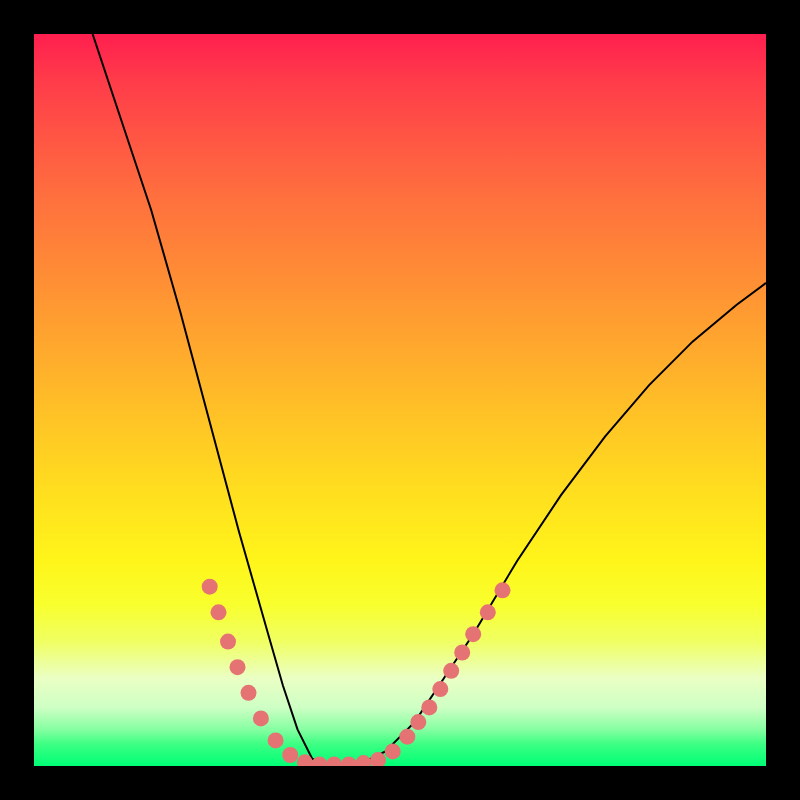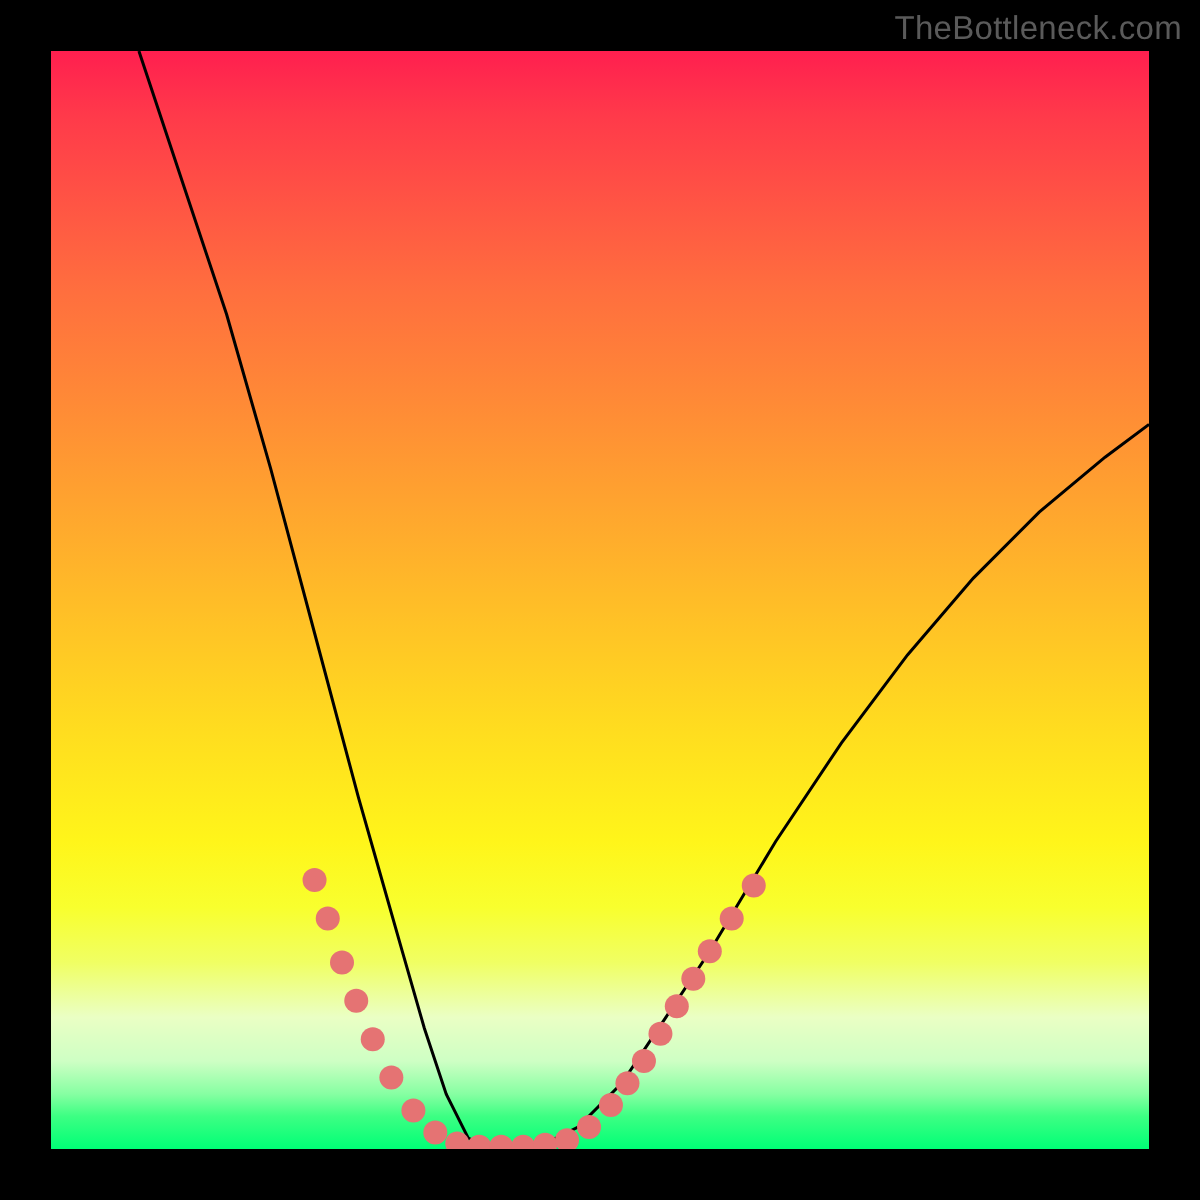--- a/index.html
+++ b/index.html
@@ -59,21 +59,20 @@
   }
   svg.curve {
     position: absolute;
     inset: 0;
   }
 </style>
 </head>
 <body>
 
 <div class="frame">
-  <div class="watermark">TheBottleneck.com</div>
 
   <div class="plot">
     <div class="gradient"></div>
     <svg class="curve" viewBox="0 0 732 732" preserveAspectRatio="none">
       <path id="curve-path" d="M58.6 0.0 L87.8 87.8 L117.1 175.7 L146.4 278.2 L175.7 388.0 L205.0 497.8 L219.6 549.0 L234.2 600.2 L248.9 651.5 L263.5 695.4 L278.2 724.7 L292.8 732.0 L322.1 732.0 L351.4 717.4 L380.6 688.1 L409.9 644.2 L439.2 600.2 L483.1 527.0 L527.0 461.2 L571.0 402.6 L614.9 351.4 L658.8 307.4 L702.7 270.8 L732.0 248.9" fill="none" stroke="#000" stroke-width="2"></path>
       <g id="markers">
           <circle cx="175.7" cy="552.7" r="8" fill="#e57373"></circle>
           <circle cx="184.5" cy="578.3" r="8" fill="#e57373"></circle>
           <circle cx="194.0" cy="607.6" r="8" fill="#e57373"></circle>
           <circle cx="203.5" cy="633.2" r="8" fill="#e57373"></circle>

